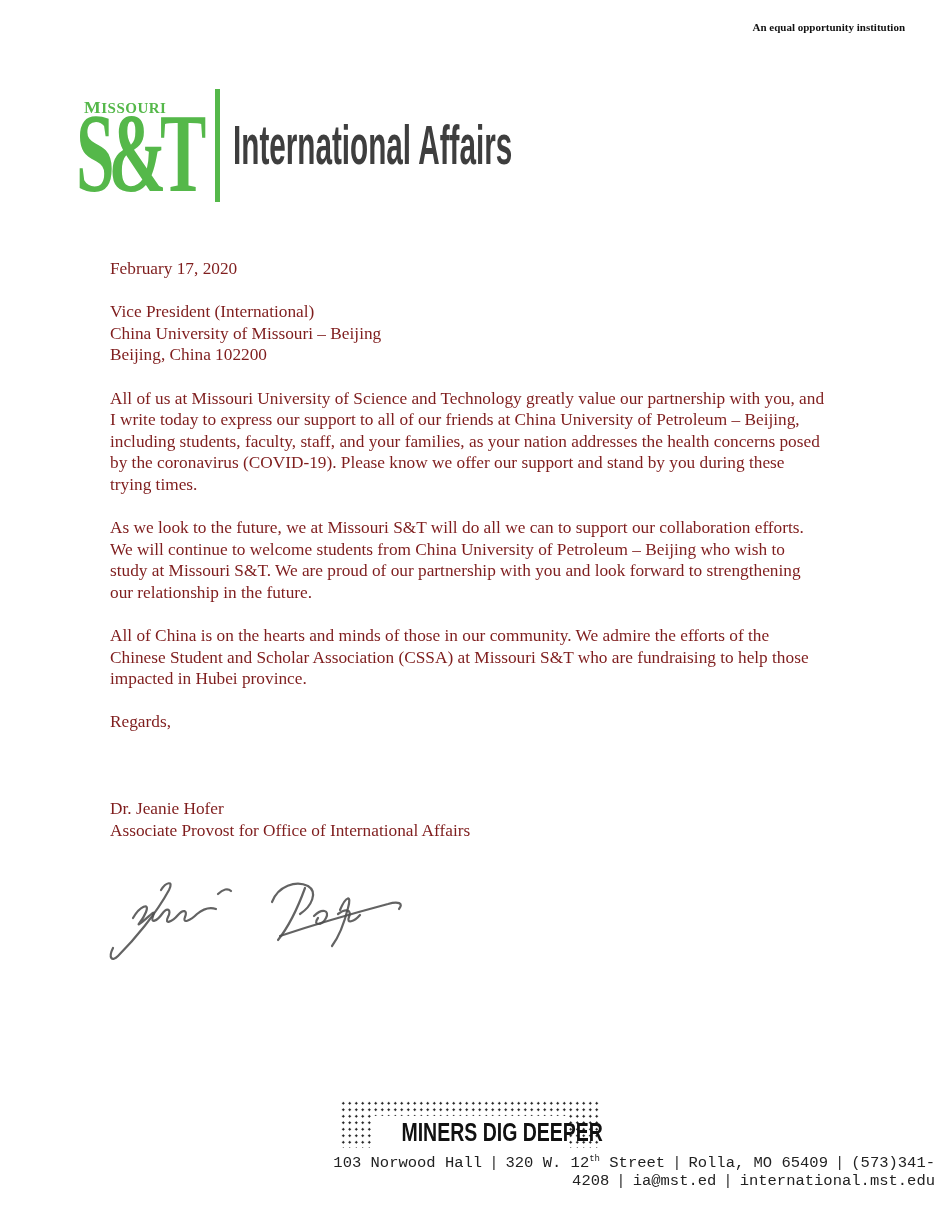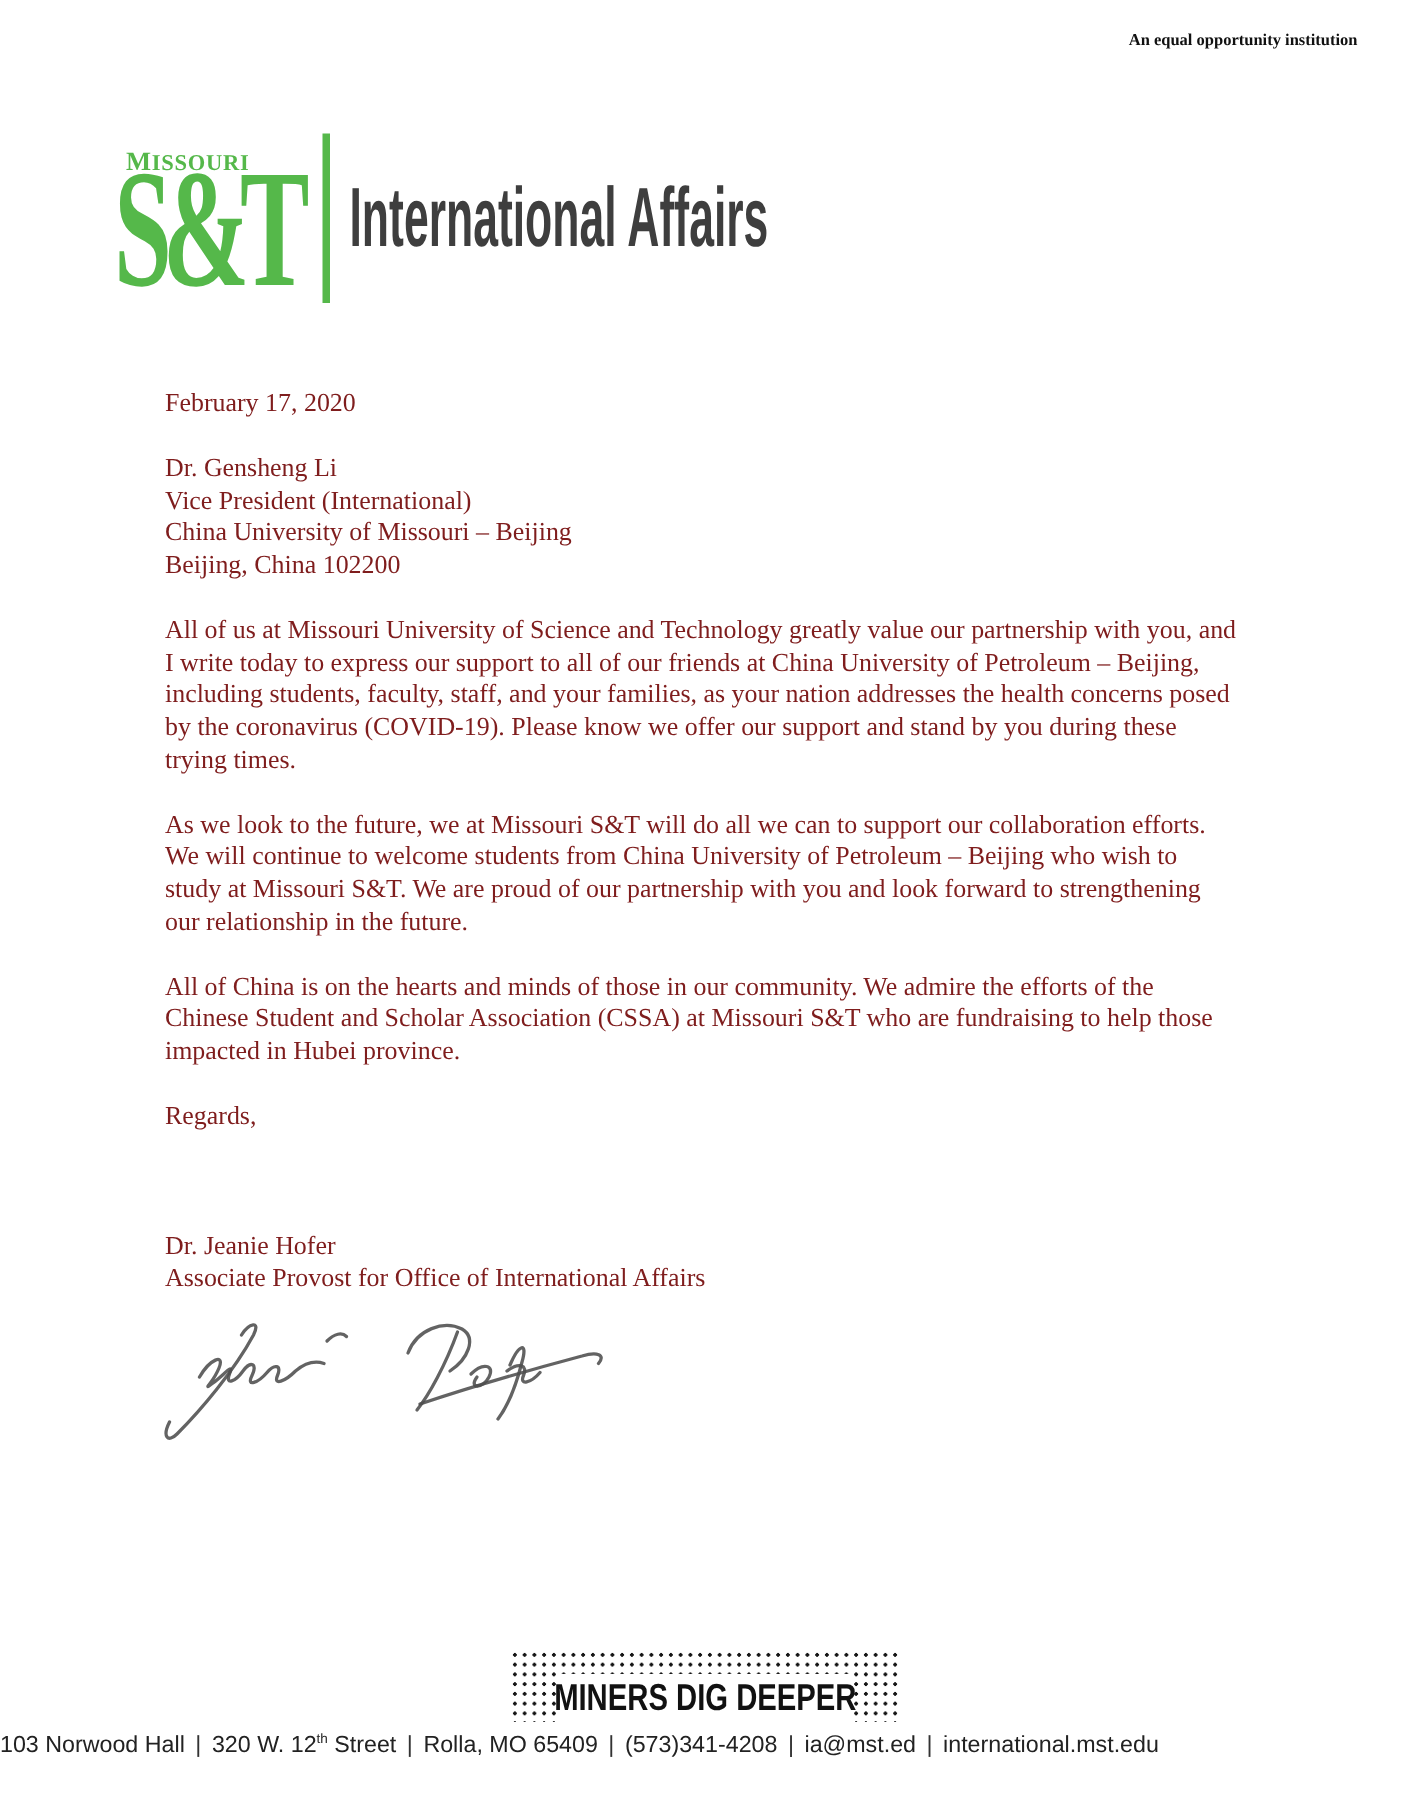--- a/index.html
+++ b/index.html
@@ -64,33 +64,33 @@
 
   
   .motto-band {
     position:absolute; left:340px; top:1100px; width:260px; height:48px;
     background-image:radial-gradient(#151515 1.05px, transparent 1.3px);
     background-size:6.5px 6.5px;
   }
   .motto-box {
     position:absolute; left:50%; transform:translateX(-50%);
     top:16px; bottom:0; width:194px; background:#ffffff;
-    display:flex; align-items:center; justify-content:center;
+    display:flex; align-items:center; 
   }
   .motto-text {
     font-family:"Liberation Sans", sans-serif; font-weight:bold;
     font-size:25px; color:#111; white-space:nowrap;
     transform:scaleX(0.78); letter-spacing:0;
   }
 
   
   .footer-contact {
     position:absolute; left:0; right:0; top:1154px;
-    text-align:left; font-size:15.5px; color:#222;
-    font-family:Liberation Sans, sans-serif;
+    text-align:right; font-size:15.5px; color:#222;
+    font-family:Liberation Mono, monospace;
   }
   .footer-contact .sep { margin:0 7px; color:#333; }
   .footer-contact sup { font-size:9px; }
 </style>
 </head>
 <body>
 
 <div class="page">
 
   <div class="eeo">An equal opportunity institution</div>
@@ -100,21 +100,20 @@
     <div class="logo-st">S&amp;T</div>
     <div class="logo-bar"></div>
     <div class="logo-dept">International Affairs</div>
   </div>
 
   <div class="letter">
     <p>February 17, 2020</p>
 
     <p>
       </p>
-      <div>Dr. Gensheng Li</div>
       <div>Vice President (International)</div>
       <div>China University of Missouri – Beijing</div>
       <div>Beijing, China 102200</div>
     <p></p>
 
 
     <p>All of us at Missouri University of Science and Technology greatly value our partnership with you, and I write today to express our support to all of our friends at China University of Petroleum – Beijing, including students, faculty, staff, and your families, as your nation addresses the health concerns posed by the coronavirus (COVID-19). Please know we offer our support and stand by you during these trying times.</p>
     <p>As we look to the future, we at Missouri S&amp;T will do all we can to support our collaboration efforts. We will continue to welcome students from China University of Petroleum – Beijing who wish to study at Missouri S&amp;T. We are proud of our partnership with you and look forward to strengthening our relationship in the future.</p>
     <p>All of China is on the hearts and minds of those in our community. We admire the efforts of the Chinese Student and Scholar Association (CSSA) at Missouri S&amp;T who are fundraising to help those impacted in Hubei province.</p>
 

